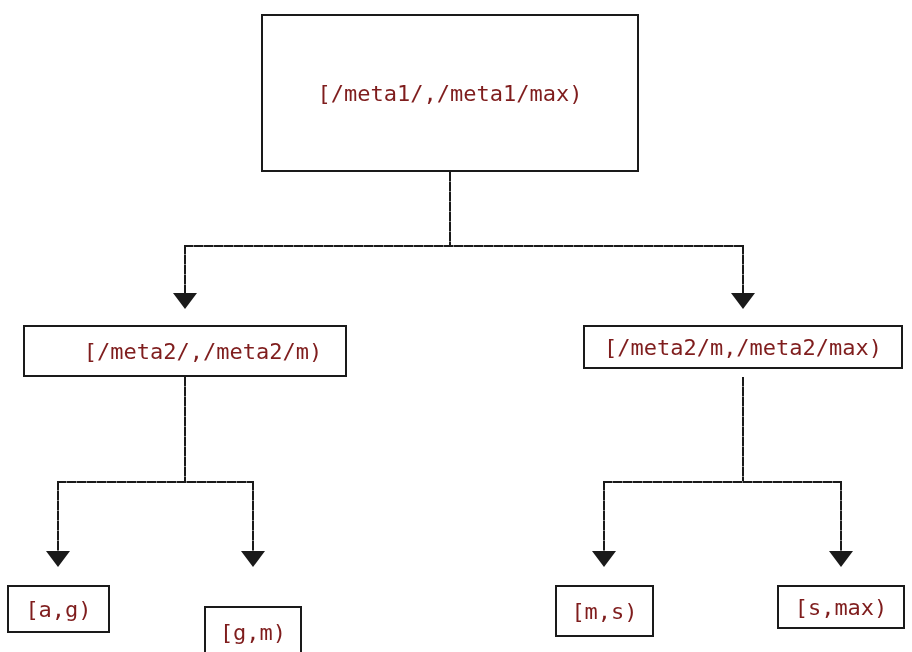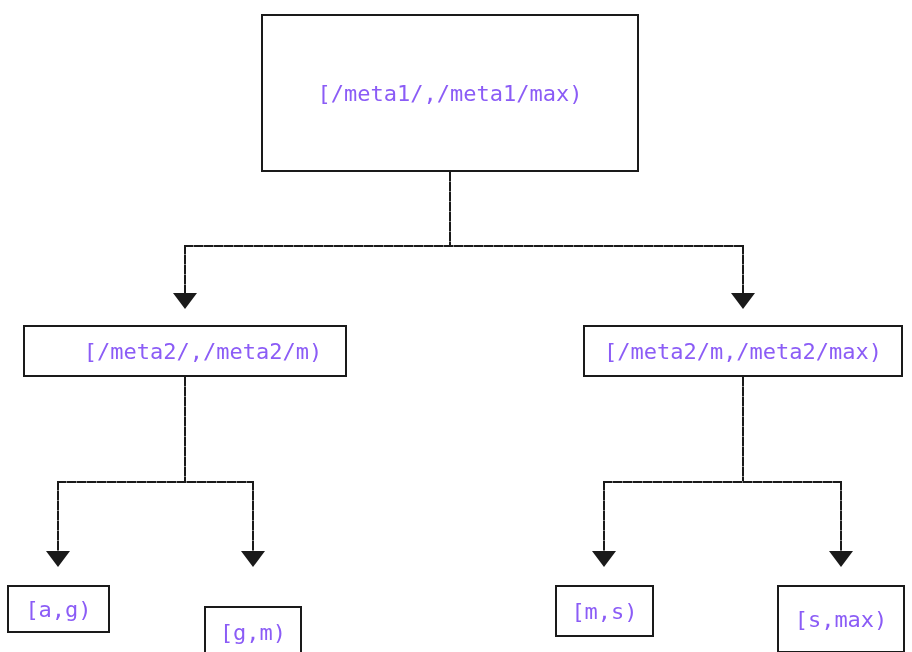--- a/index.html
+++ b/index.html
@@ -13,21 +13,21 @@
     height: 652px;
     background: #ffffff;
     font-family: "DejaVu Sans Mono", monospace;
     overflow: hidden;
   }
   .node {
     position: absolute;
     box-sizing: border-box;
     border: 2px solid #1a1a1a;
     background: #ffffff;
-    color: #8b5cf6;
+    color: #7f1d1d;
     display: flex;
     align-items: center;
     justify-content: center;
     font-size: 22px;
     white-space: nowrap;
   }
   
   .hline {
     position: absolute;
     height: 2px;
@@ -57,34 +57,34 @@
   <div class="node" style="left:261px; top:14px; width:378px; height:158px;">[/meta1/,/meta1/max)</div>
 
   <div class="vline" style="left:449px; top:172px; height:73px;"></div>
   <div class="hline" style="left:184px; top:245px; width:560px;"></div>
   <div class="vline" style="left:184px; top:245px; height:48px;"></div>
   <div class="vline" style="left:742px; top:245px; height:48px;"></div>
   <div class="arrow-down" style="left:173px; top:293px;"></div>
   <div class="arrow-down" style="left:731px; top:293px;"></div>
 
   <div class="node" style="left:23px; top:325px; width:324px; height:52px;padding-left:36px;">[/meta2/,/meta2/m)</div>
-  <div class="node" style="left:583px; top:325px; width:320px; height:52px;">[/meta2/m,/meta2/max)</div>
+  <div class="node" style="left:583px; top:325px; width:320px; height:44px;">[/meta2/m,/meta2/max)</div>
 
   <div class="vline" style="left:184px; top:377px; height:104px;"></div>
   <div class="hline" style="left:57px; top:481px; width:197px;"></div>
   <div class="vline" style="left:57px; top:481px; height:70px;"></div>
   <div class="vline" style="left:252px; top:481px; height:70px;"></div>
   <div class="arrow-down" style="left:46px; top:551px;"></div>
   <div class="arrow-down" style="left:241px; top:551px;"></div>
 
   <div class="vline" style="left:742px; top:377px; height:104px;"></div>
   <div class="hline" style="left:603px; top:481px; width:239px;"></div>
   <div class="vline" style="left:603px; top:481px; height:70px;"></div>
   <div class="vline" style="left:840px; top:481px; height:70px;"></div>
   <div class="arrow-down" style="left:592px; top:551px;"></div>
   <div class="arrow-down" style="left:829px; top:551px;"></div>
 
   <div class="node" style="left:7px; top:585px; width:103px; height:48px;">[a,g)</div>
   <div class="node" style="left:204px; top:585px; width:98px; height:52px;margin-top:21px;">[g,m)</div>
   <div class="node" style="left:555px; top:585px; width:99px; height:52px;text-align:right;">[m,s)</div>
-  <div class="node" style="left:777px; top:585px; width:128px; height:68px;">[s,max)</div>
+  <div class="node" style="left:777px; top:585px; width:128px; height:44px;">[s,max)</div>
 
 </div>
 
 </body></html>

